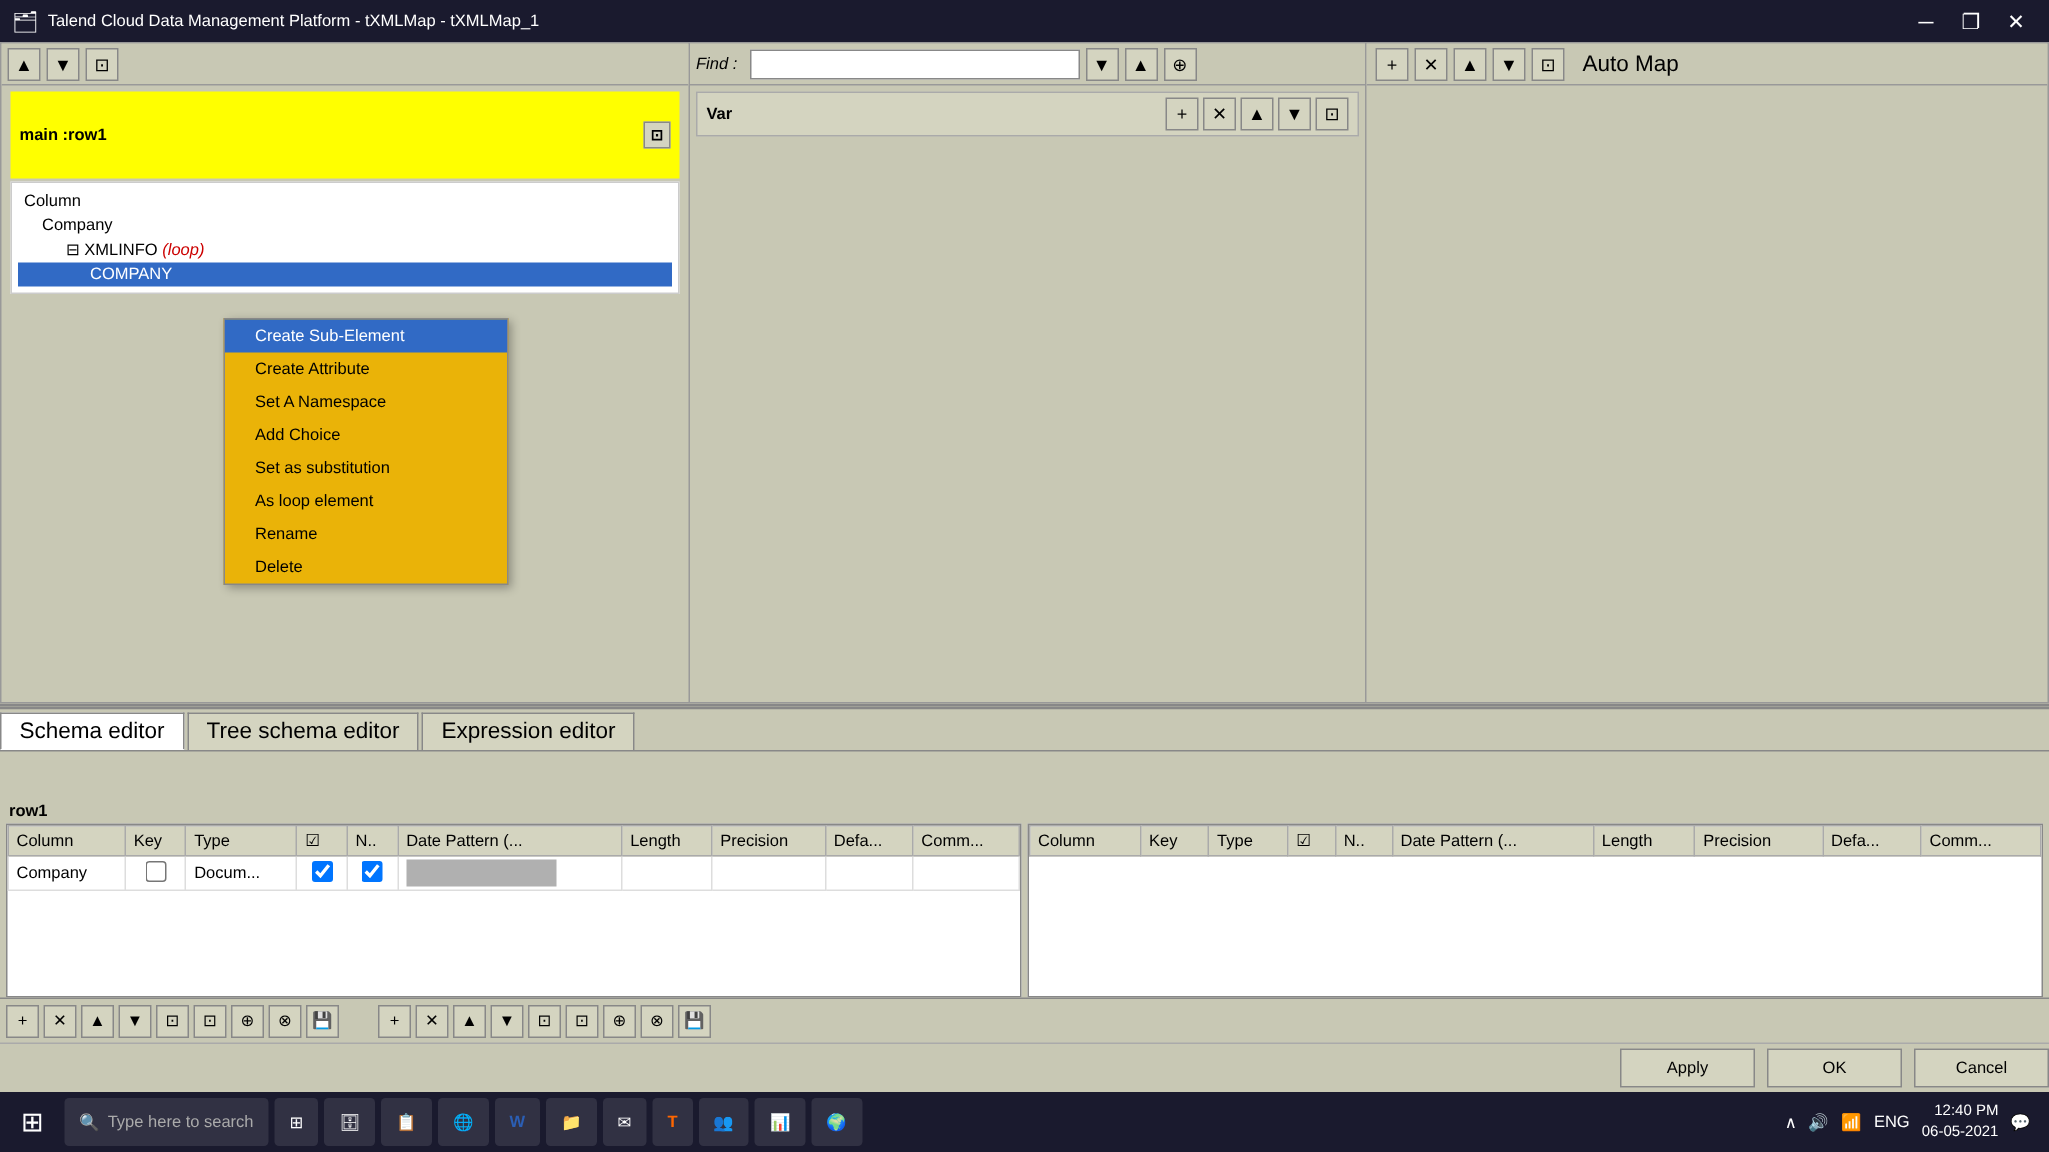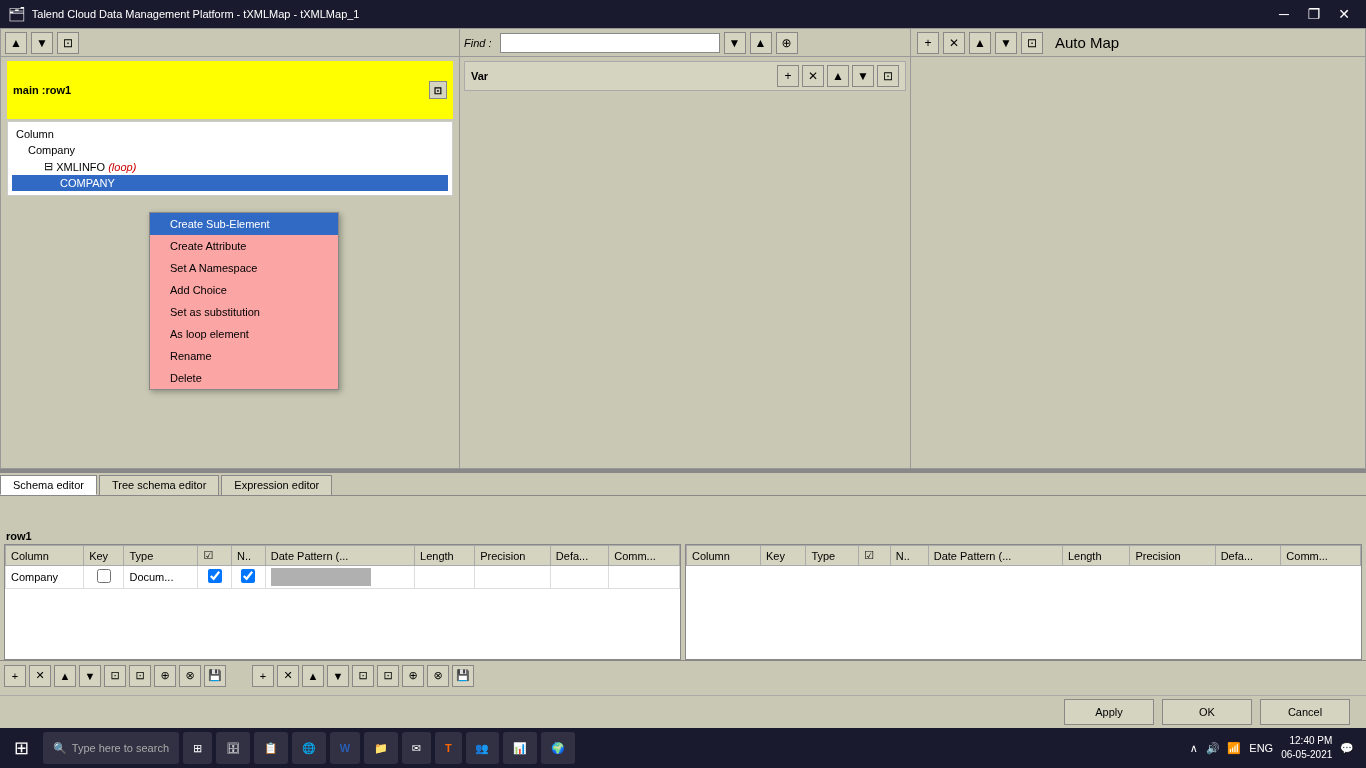--- a/index.html
+++ b/index.html
@@ -105,21 +105,21 @@
     .loop-tag {
       color: #cc0000;
       font-style: italic;
     }
 
     
     #context-menu {
       position: absolute;
       top: 183px;
       left: 148px;
-      background: #fca5a5;
+      background: #eab308;
       border: 1px solid #888;
       box-shadow: 2px 2px 6px rgba(0,0,0,0.3);
       z-index: 100;
       min-width: 190px;
     }
 
     .menu-item {
       padding: 5px 20px;
       cursor: pointer;
       font-size: 11px;
@@ -139,21 +139,21 @@
       border-bottom: 1px solid #888;
       gap: 0;
     }
 
     .schema-tab {
       padding: 3px 12px;
       border: 1px solid #888;
       border-bottom: none;
       background: #d4d4c0;
       cursor: pointer;
-      font-size: 11px;
+      font-size: 15px;
       margin-right: 2px;
       margin-top: 2px;
     }
     .schema-tab.active {
       background: white;
       border-bottom: 1px solid white;
       z-index: 1;
     }
 
     #schema-content {
@@ -228,21 +228,21 @@
       font-size: 11px;
     }
 
     
     #action-buttons {
       height: 36px;
       display: flex;
       align-items: center;
       justify-content: flex-end;
       gap: 8px;
-      padding: 0 16px;
+      padding: 0 0;
       background: #c8c8b4;
       border-top: 1px solid #aaa;
     }
 
     .action-btn {
       min-width: 90px;
       height: 26px;
       background: #d4d4c0;
       border: 1px solid #888;
       cursor: pointer;

